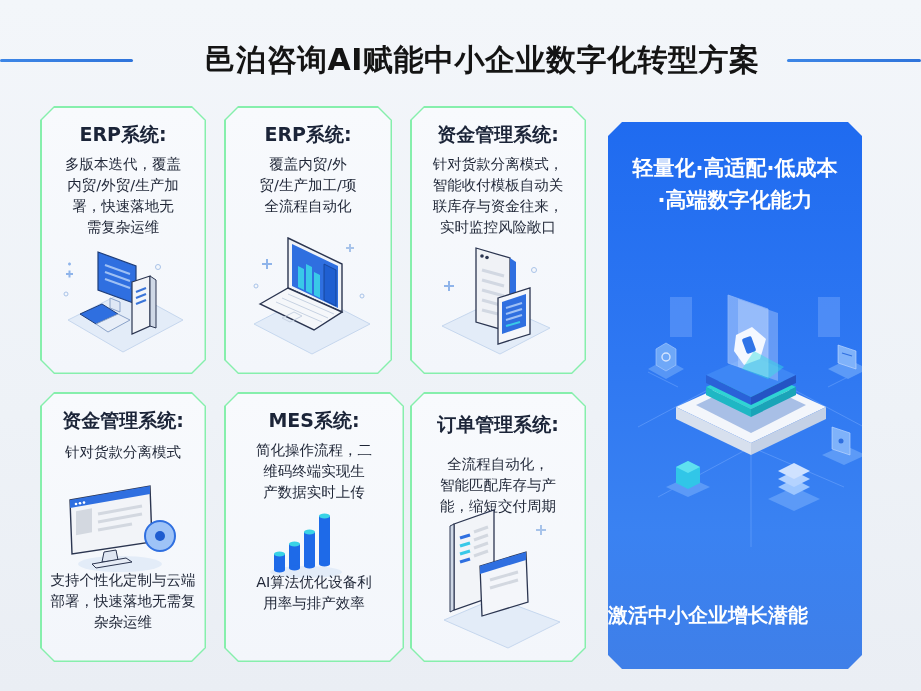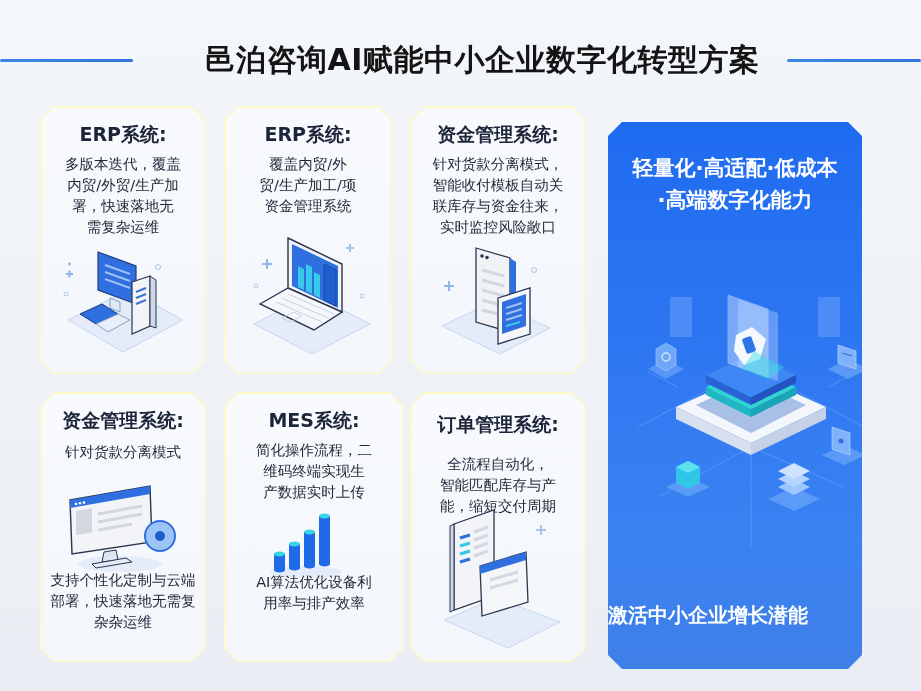--- a/index.html
+++ b/index.html
@@ -18,21 +18,21 @@
     position: absolute; top: 29px; height: 3px; border-radius: 2px;
     background: linear-gradient(90deg, #3d86e6, #2f74db);
   }
   .title-line.left { left: 0; width: 133px; }
   .title-line.right { left: 787px; width: 134px; }
   .title {
     font-size: 30px; font-weight: bold; letter-spacing: 0.5px; color: #141414; margin-left: 44px;
   }
   .card-border {
     position: absolute;
-    background: #fef9c3;
+    background: #86efac;
     clip-path: polygon(14px 0, calc(100% - 14px) 0, 100% 14px, 100% calc(100% - 14px), calc(100% - 14px) 100%, 14px 100%, 0 calc(100% - 14px), 0 14px);
   }
   .card-inner {
     position: absolute; inset: 1.5px;
     background: linear-gradient(180deg, #f8fafd 0%, #f3f6fb 100%);
     clip-path: polygon(13px 0, calc(100% - 13px) 0, 100% 13px, 100% calc(100% - 13px), calc(100% - 13px) 100%, 13px 100%, 0 calc(100% - 13px), 0 13px);
   }
   .card-head {
     position: absolute; left: 0; width: 100%; text-align: center;
     font-size: 19px; font-weight: bold; color: #1b2438;
@@ -97,21 +97,21 @@
     <line x1="78" y1="62" x2="88" y2="58" stroke="#3a74d8" stroke-width="2"></line>
   </svg>
 </div>
 
 <div class="card-border" style="left:224px; top:106px; width:168px; height:268px;">
   <div class="card-inner"></div>
   <div class="card-head" style="top:16px;">ERP系统:</div>
   <div class="card-body" style="top:48px;">
     <div>覆盖内贸/外</div>
     <div>贸/生产加工/项</div>
-    <div>资金管理系统</div>
+    <div>全流程自动化</div>
   </div>
   <svg class="illus" style="left:18px; top:128px;" width="135" height="125" viewBox="0 0 135 125">
     <polygon points="12,90 70,60 128,90 70,120" fill="#e3ecf8" stroke="#c6d7ee"></polygon>
     <path d="M20 30 l10 0 M25 25 l0 10" stroke="#8fb4ea" stroke-width="2"></path>
     <path d="M104 14 l8 0 M108 10 l0 8" stroke="#a7c3ea" stroke-width="2"></path>
     <circle cx="14" cy="52" r="2" fill="none" stroke="#a9c3e8"></circle>
     <circle cx="120" cy="62" r="2" fill="none" stroke="#a9c3e8"></circle>
     <polygon points="46,4 100,30 100,78 46,54" fill="#f0f3f8" stroke="#2b3550" stroke-width="1.4"></polygon>
     <polygon points="50,10 96,32 96,74 50,52" fill="#2f6fe0"></polygon>
     <polygon points="56,32 62,35 62,56 56,53" fill="#39c9e8"></polygon>

